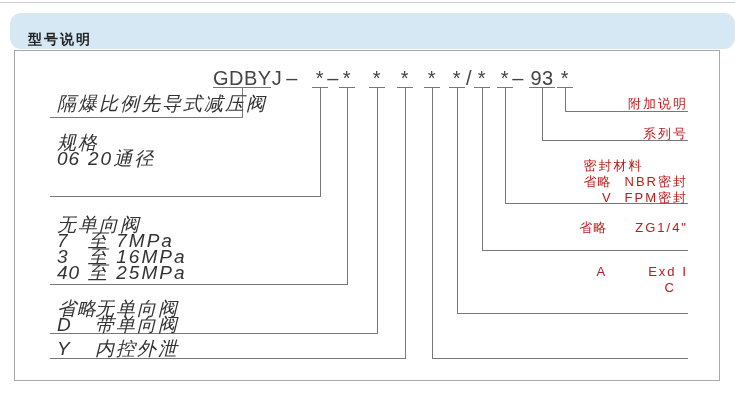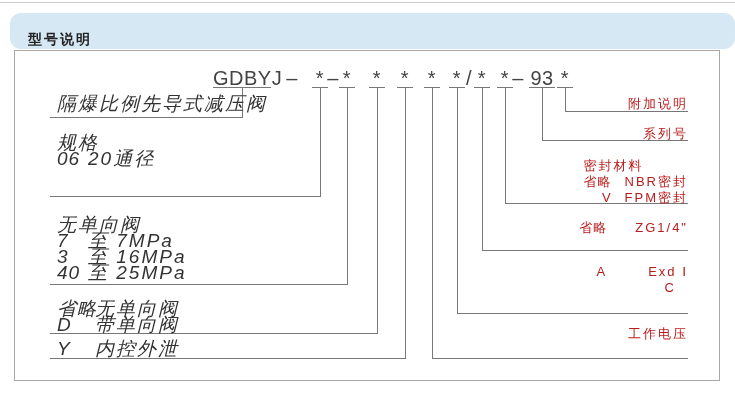--- a/index.html
+++ b/index.html
@@ -154,16 +154,15 @@
     <div class="rrow">
       <span class="rcode" style="margin-right:42px">A</span>
       <span>Exd Ⅰ</span>
     </div>
     <div class="rrow">
       <span class="rcode">C</span>
     </div>
   </div>
 
   <div class="rgroup" style="top:326px">
-    <div class="gtitle">工作电压</div>
   </div>
 
 </div>
 
 </body></html>

